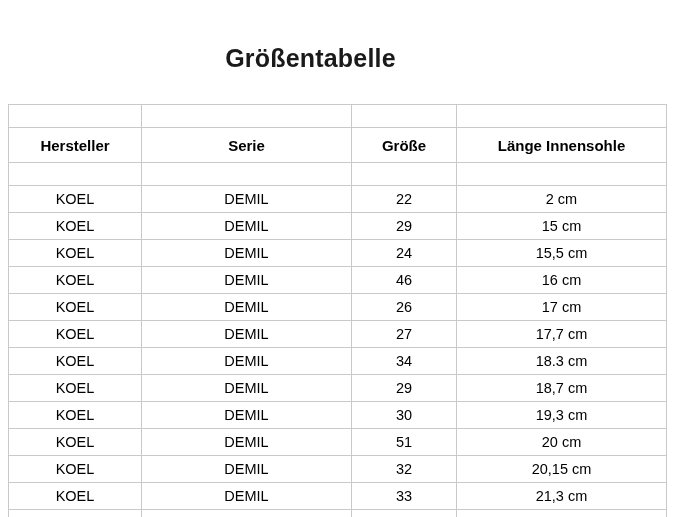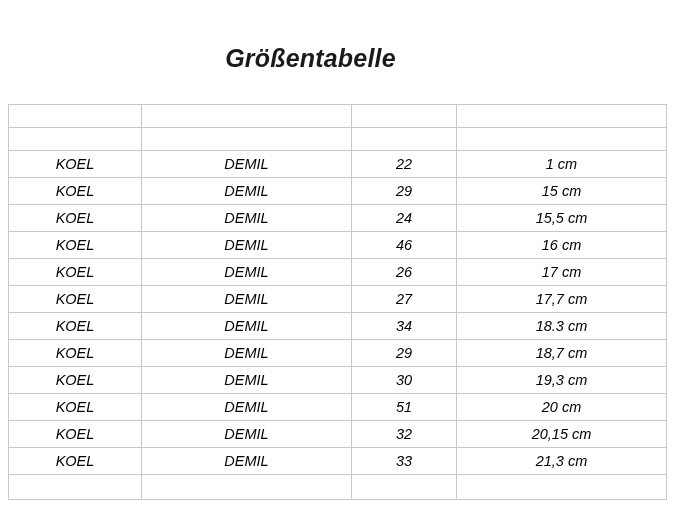--- a/index.html
+++ b/index.html
@@ -12,21 +12,20 @@
     background: #ffffff;
     font-family: "Liberation Sans", sans-serif;
     color: #000000;
     overflow: hidden;
   }
   .page {
     position: relative;
     width: 621px;
     height: 517px;
     box-sizing: border-box;
-    font-style: italic;
   }
   .title {
     text-align: center;
     font-size: 25px;
     font-weight: bold;
     color: #1a1a1a;
     padding-top: 44px;
     padding-bottom: 0;
     letter-spacing: 0.2px;
   }
@@ -77,32 +76,38 @@
           <col class="c3">
           <col class="c4">
       </colgroup>
       <tbody>
         <tr class="spacer-row">
           <td></td>
           <td></td>
           <td></td>
           <td></td>
         </tr>
+        <tr class="header-row">
+          <th>Hersteller</th>
+          <th>Serie</th>
+          <th>Größe</th>
+          <th>Länge Innensohle</th>
+        </tr>
         <tr class="gap-row">
           <td></td>
           <td></td>
           <td></td>
           <td></td>
         </tr>
 
         <tr class="data-row">
           <td>KOEL</td>
           <td>DEMIL</td>
           <td>22</td>
-          <td>1 cm</td>
+          <td>2 cm</td>
         </tr>
         <tr class="data-row">
           <td>KOEL</td>
           <td>DEMIL</td>
           <td>29</td>
           <td>15 cm</td>
         </tr>
         <tr class="data-row">
           <td>KOEL</td>
           <td>DEMIL</td>

